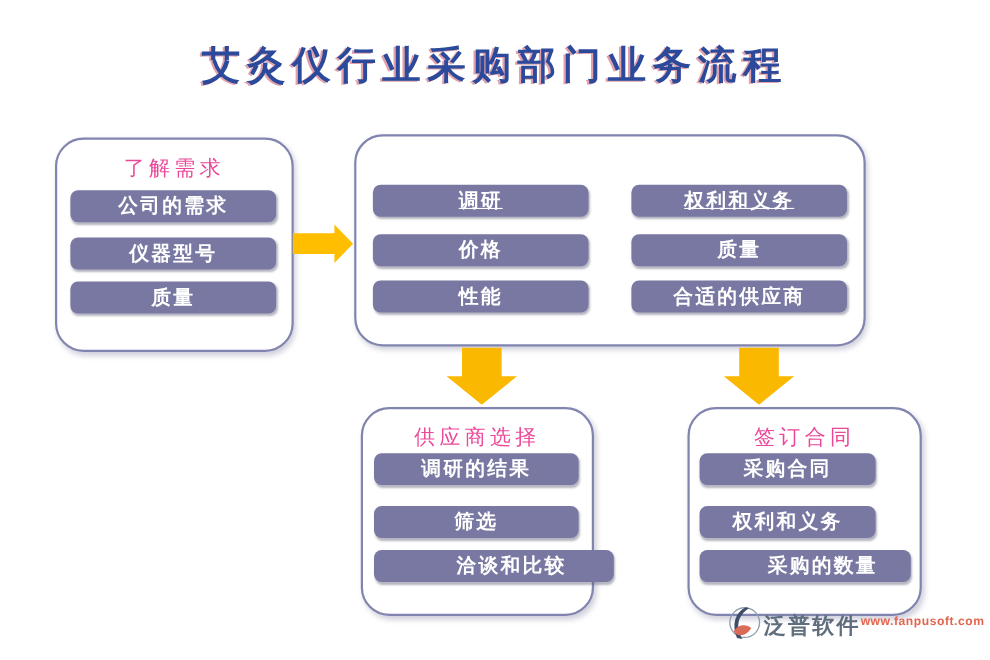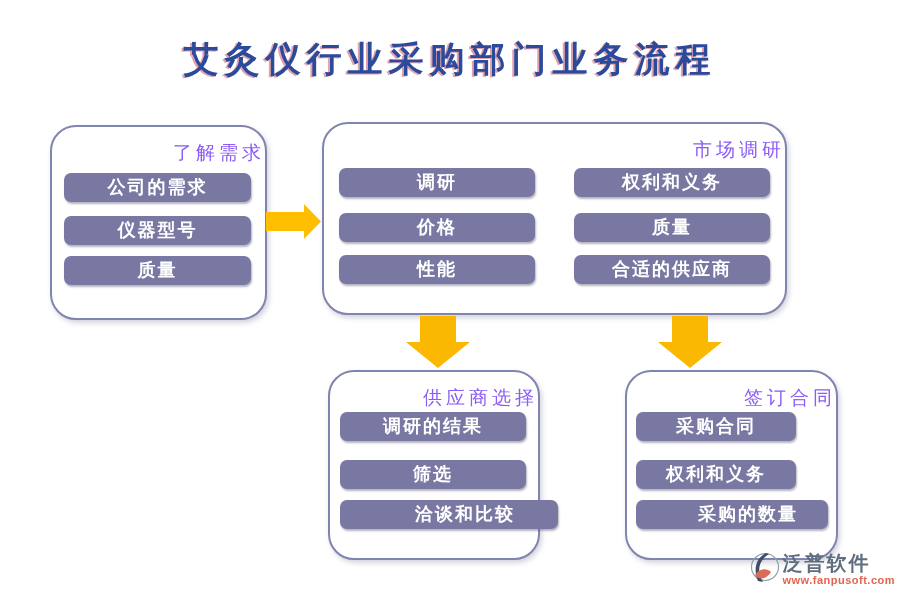--- a/index.html
+++ b/index.html
@@ -19,54 +19,54 @@
     position:absolute; background:#ffffff;
     border:2px solid #8084ae; border-radius:26px;
     box-shadow:2px 3px 5px rgba(130,130,160,0.35);
   }
   .box-understand { left:50px;  top:125px; width:213px; height:191px; }
   .box-research   { left:322px; top:122px; width:461px; height:189px; }
   .box-supplier   { left:328px; top:370px; width:208px; height:186px; }
   .box-contract   { left:585px; top:370px; width:209px; height:186px;margin-left:40px; }
   .box-header {
     position:absolute; left:0; top:13px; width:100%;
-    text-align:right;
+    text-align:center;
     font-family:"Liberation Serif","DejaVu Serif",serif;
-    font-size:19px; letter-spacing:4px; color:#8b5cf6;
+    font-size:19px; letter-spacing:4px; color:#ec4899;
   }
   .bar {
     position:absolute; height:29px; line-height:29px;
     background:#7878a2; border-radius:7px;
     color:#ffffff; font-weight:bold; font-size:18px; letter-spacing:2px;
     text-align:center;
     box-shadow:1px 2px 2px rgba(90,90,120,0.45);
   }
   
   .box-understand .bar { left:12px; width:187px; }
   .b1-0 { top:46px; } .b1-1 { top:89px; } .b1-2 { top:129px; }
   
   .box-research .bar { width:196px; }
   .col-l { left:15px; } .col-r { left:250px; }
-  .b2-0 { top:44px; } .b2-1 { top:89px; } .b2-2 { top:131px; }
+  .b2-0 { top:44px;text-decoration:underline; } .b2-1 { top:89px; } .b2-2 { top:131px; }
   
   .box-supplier .bar { left:10px; width:186px; }
   
   .box-contract .bar { left:9px; width:160px; }
   .b3-0 { top:40px; } .b3-1 { top:88px; } .b3-2 { top:128px;padding-left:32px; }
   .arrow { position:absolute; }
   .arrow svg { display:block; }
   .arrow-right { left:266px; top:203px; }
   .arrow-down-1 { left:406px; top:316px; }
   .arrow-down-2 { left:658px; top:316px; }
   .brand {
     position:absolute; right:5px; bottom:11px;
     display:flex; align-items:center;
   }
   .brand-icon { margin-right:2px; }
-  .brand-text { display:flex; flex-direction:column; align-items:flex-start; }
+  .brand-text { display:flex; flex-direction:row; align-items:flex-start; }
   .brand-name {
     font-size:20px; font-weight:bold; color:#5e6e7e; letter-spacing:2px;
     line-height:21px;
   }
   .brand-url {
     font-size:11px; font-weight:bold; color:#e4654f; letter-spacing:0.5px;
     line-height:13px;
   }
 </style>
 </head>
@@ -77,21 +77,20 @@
   <h1 class="diagram-title">艾灸仪行业采购部门业务流程</h1>
 
   <div class="flow-box box-understand">
     <div class="box-header">了解需求</div>
     <div class="bar b1-0">公司的需求</div>
     <div class="bar b1-1">仪器型号</div>
     <div class="bar b1-2">质量</div>
   </div>
 
   <div class="flow-box box-research">
-    <div class="box-header">市场调研</div>
     <div class="bar col-l b2-0">调研</div>
     <div class="bar col-l b2-1">价格</div>
     <div class="bar col-l b2-2">性能</div>
     <div class="bar col-r b2-0">权利和义务</div>
     <div class="bar col-r b2-1">质量</div>
     <div class="bar col-r b2-2">合适的供应商</div>
   </div>
 
   <div class="flow-box box-supplier">
     <div class="box-header">供应商选择</div>

